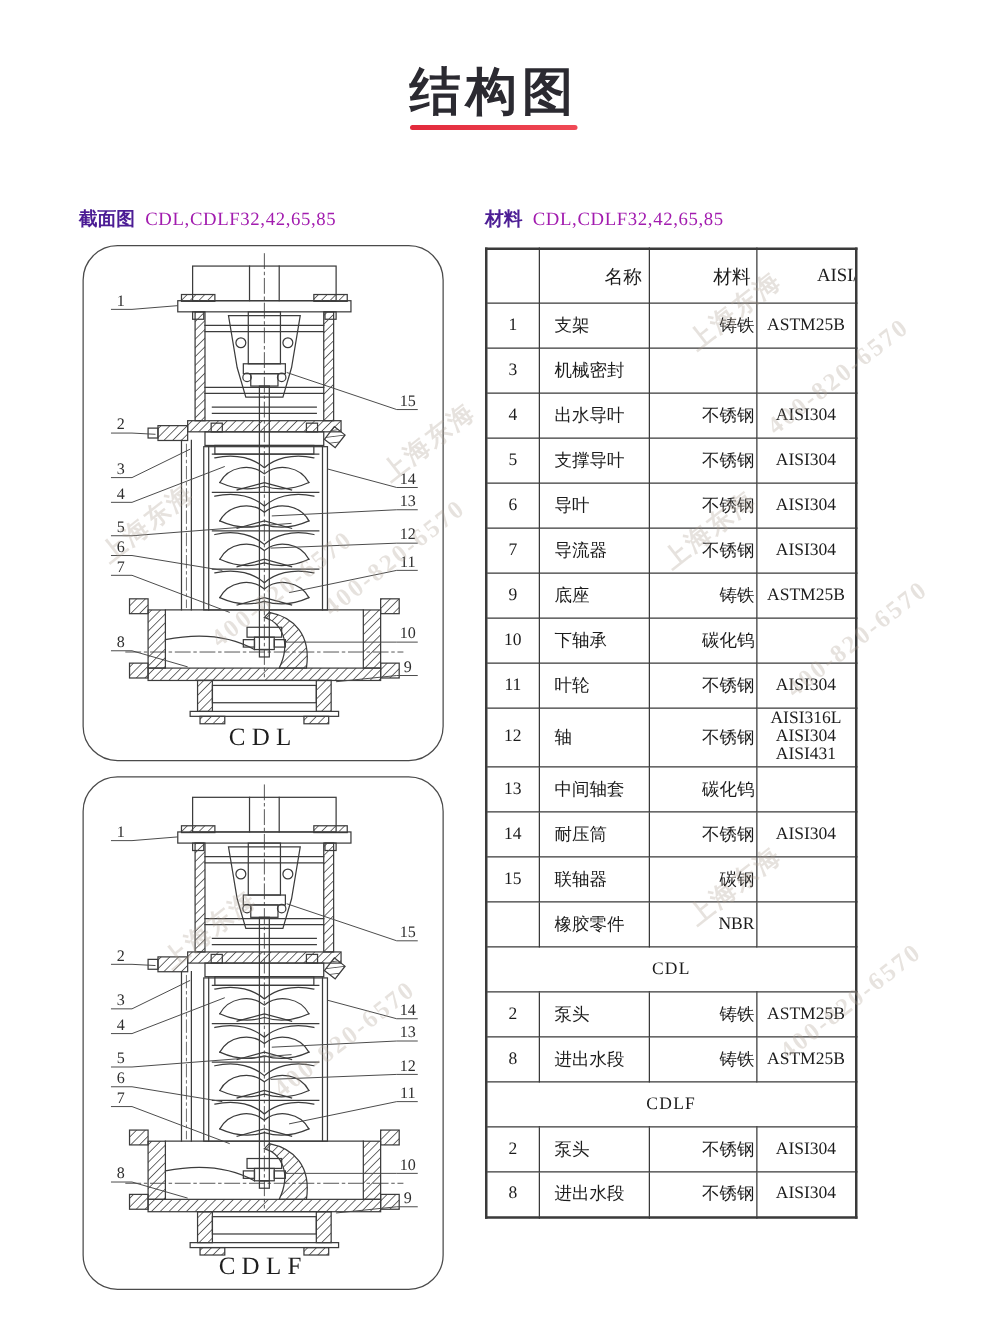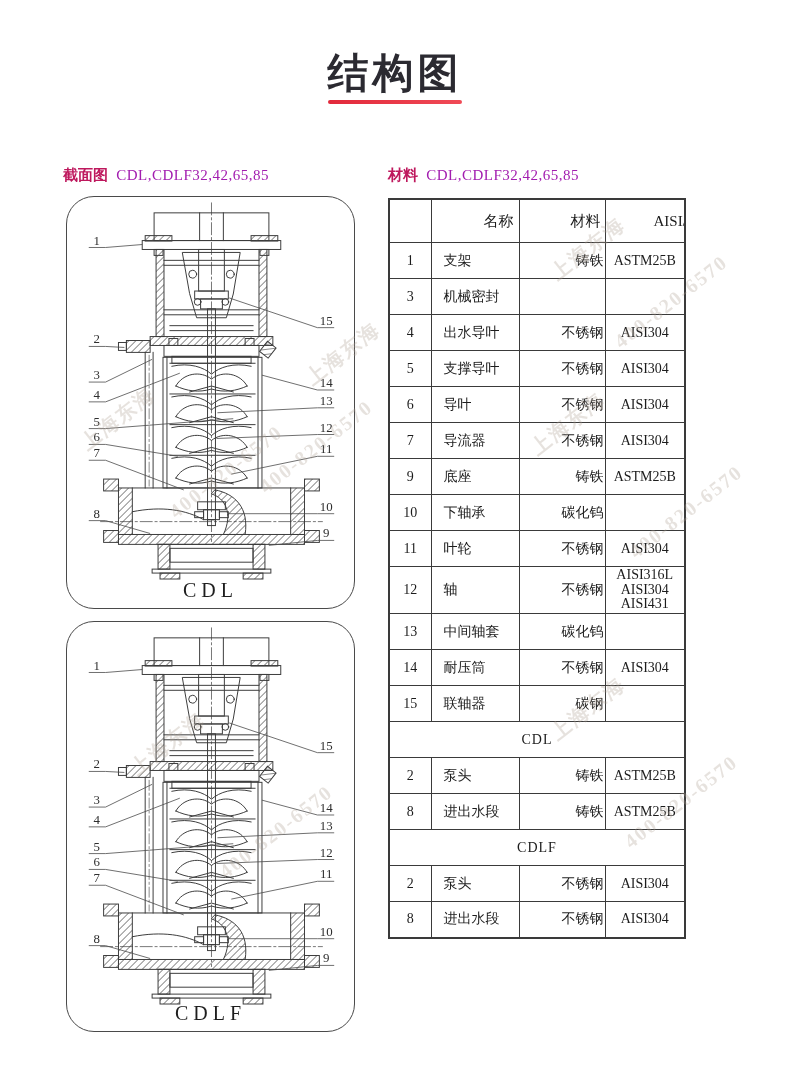--- a/index.html
+++ b/index.html
@@ -9,21 +9,21 @@
 
   
   .page-title{position:absolute;top:46px;left:0;width:790px;text-align:center;
     font-size:41px;font-weight:bold;letter-spacing:4px;color:#2b2a31;
     font-family:"Liberation Sans","DejaVu Sans",sans-serif;}
   .title-underline{position:absolute;top:100px;left:328px;width:134px;height:4px;
     border-radius:2px;}
 
   
   .section-head{position:absolute;white-space:nowrap;font-size:15px;}
-  .section-head .zh{font-weight:bold;color:#be185d;
+  .section-head .zh{font-weight:bold;color:#4c1d95;
     font-family:"Liberation Sans","DejaVu Sans",sans-serif;}
   .section-head .models{font-family:"Liberation Serif","DejaVu Serif",serif;
     color:#a21caf;letter-spacing:0.5px;margin-left:4px;}
   #sec-diagram{left:63px;top:166px;}
   #sec-materials{left:388px;top:166px;}
 
   
   .diagram-box{position:absolute;left:66px;width:287px;border:1.5px solid #4a4a4a;
     border-radius:28px;background:#fff;}
   #box-cdl{top:196px;height:411px;}
@@ -343,20 +343,26 @@
           <td class="col-name">耐压筒</td>
           <td class="col-material">不锈钢</td>
           <td class="col-aisi">AISI304</td>
         </tr>
         <tr>
           <td class="col-no">15</td>
           <td class="col-name">联轴器</td>
           <td class="col-material">碳钢</td>
           <td class="col-aisi"></td>
         </tr>
+        <tr>
+          <td class="col-no"></td>
+          <td class="col-name">橡胶零件</td>
+          <td class="col-material">NBR</td>
+          <td class="col-aisi"></td>
+        </tr>
         <tr class="section-row">
           <td colspan="4">CDL</td>
         </tr>
         <tr>
           <td class="col-no">2</td>
           <td class="col-name">泵头</td>
           <td class="col-material">铸铁</td>
           <td class="col-aisi">ASTM25B</td>
         </tr>
         <tr>

